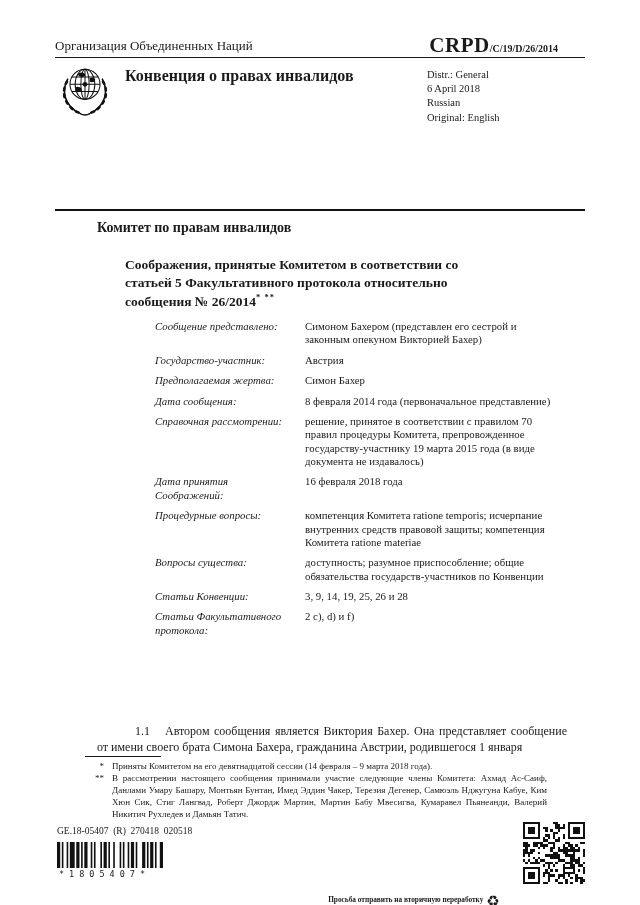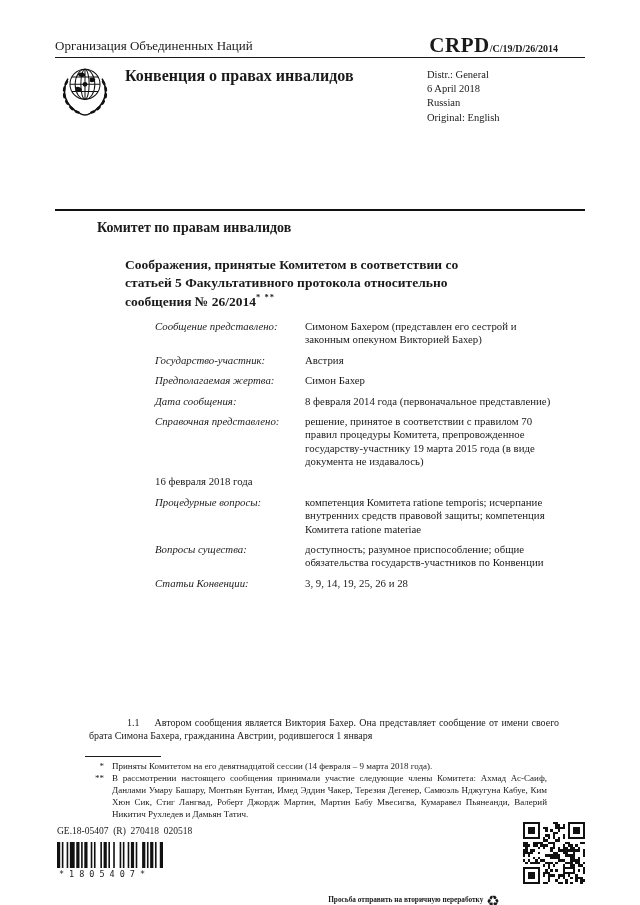--- a/index.html
+++ b/index.html
@@ -21,21 +21,21 @@
   
   .committee{left:55px;top:220px;font-size:14px;font-weight:bold;margin-left:42px;}
   .dec-title{left:125px;top:256px;width:372px;font-size:13.5px;font-weight:bold;line-height:1.32;}
   .dec-title sup{font-size:8.5px;vertical-align:6px;letter-spacing:1px;}
 
   .fields{left:155px;top:320px;width:402px;font-size:10.8px;line-height:1.24;}
   .frow{display:flex;margin-bottom:7px;}
   .flabel{width:150px;flex:none;font-style:italic;padding-right:6px;box-sizing:border-box;}
   .fvalue{width:250px;flex:none;}
 
-  .para{left:85px;top:712px;width:470px;font-size:10px;line-height:1.32;text-align:justify;text-indent:38px;margin:4px;}
+  .para{left:85px;top:712px;width:470px;font-size:12px;line-height:1.32;text-align:justify;text-indent:38px;margin:12px;}
   .pnum{padding-right:15px;}
 
   .fn-sep{left:85px;top:756px;width:76px;height:0;border-top:1px solid #1a1a1a;}
   .footnotes{left:85px;top:761px;width:462px;font-size:9px;line-height:1.33;}
   .fnrow{display:flex;}
   .fnmark{width:27px;flex:none;text-align:right;padding-right:8px;box-sizing:border-box;}
   .fntext{flex:1;text-align:justify;}
 
   
   .ge-line{left:57px;top:826px;font-size:9.5px;white-space:pre;}
@@ -117,37 +117,42 @@
       </div>
     <div class="frow">
         <div class="flabel">Предполагаемая жертва:</div>
         <div class="fvalue">Симон Бахер</div>
       </div>
     <div class="frow">
         <div class="flabel">Дата сообщения:</div>
         <div class="fvalue">8 февраля 2014 года (первоначальное представление)</div>
       </div>
     <div class="frow">
-        <div class="flabel">Справочная представлено:</div>
+        <div class="flabel">Справочная рассмотрении:</div>
         <div class="fvalue">решение, принятое в соответствии с правилом 70 правил процедуры Комитета, препровожденное государству-участнику 19 марта 2015 года (в виде документа не издавалось)</div>
       </div>
     <div class="frow">
+        <div class="flabel">Дата принятия Соображений:</div>
         <div class="fvalue">16 февраля 2018 года</div>
       </div>
     <div class="frow">
         <div class="flabel">Процедурные вопросы:</div>
         <div class="fvalue">компетенция Комитета ratione temporis; исчерпание внутренних средств правовой защиты; компетенция Комитета ratione materiae</div>
       </div>
     <div class="frow">
         <div class="flabel">Вопросы существа:</div>
         <div class="fvalue">доступность; разумное приспособление; общие обязательства государств-участников по Конвенции</div>
       </div>
     <div class="frow">
         <div class="flabel">Статьи Конвенции:</div>
         <div class="fvalue">3, 9, 14, 19, 25, 26 и 28</div>
+      </div>
+    <div class="frow">
+        <div class="flabel">Статьи Факультативного протокола:</div>
+        <div class="fvalue">2 c), d) и f)</div>
       </div>
   </div>
 
   <p class="abs para"><span class="pnum">1.1</span><span>Автором сообщения является Виктория Бахер. Она представляет сообщение от имени своего брата Симона Бахера, гражданина Австрии, родившегося 1 января</span></p>
 
   <div class="abs fn-sep"></div>
   <div class="abs footnotes">
     <div class="fnrow">
         <div class="fnmark">*</div>
         <div class="fntext">Приняты Комитетом на его девятнадцатой сессии (14 февраля – 9 марта 2018 года).</div>

